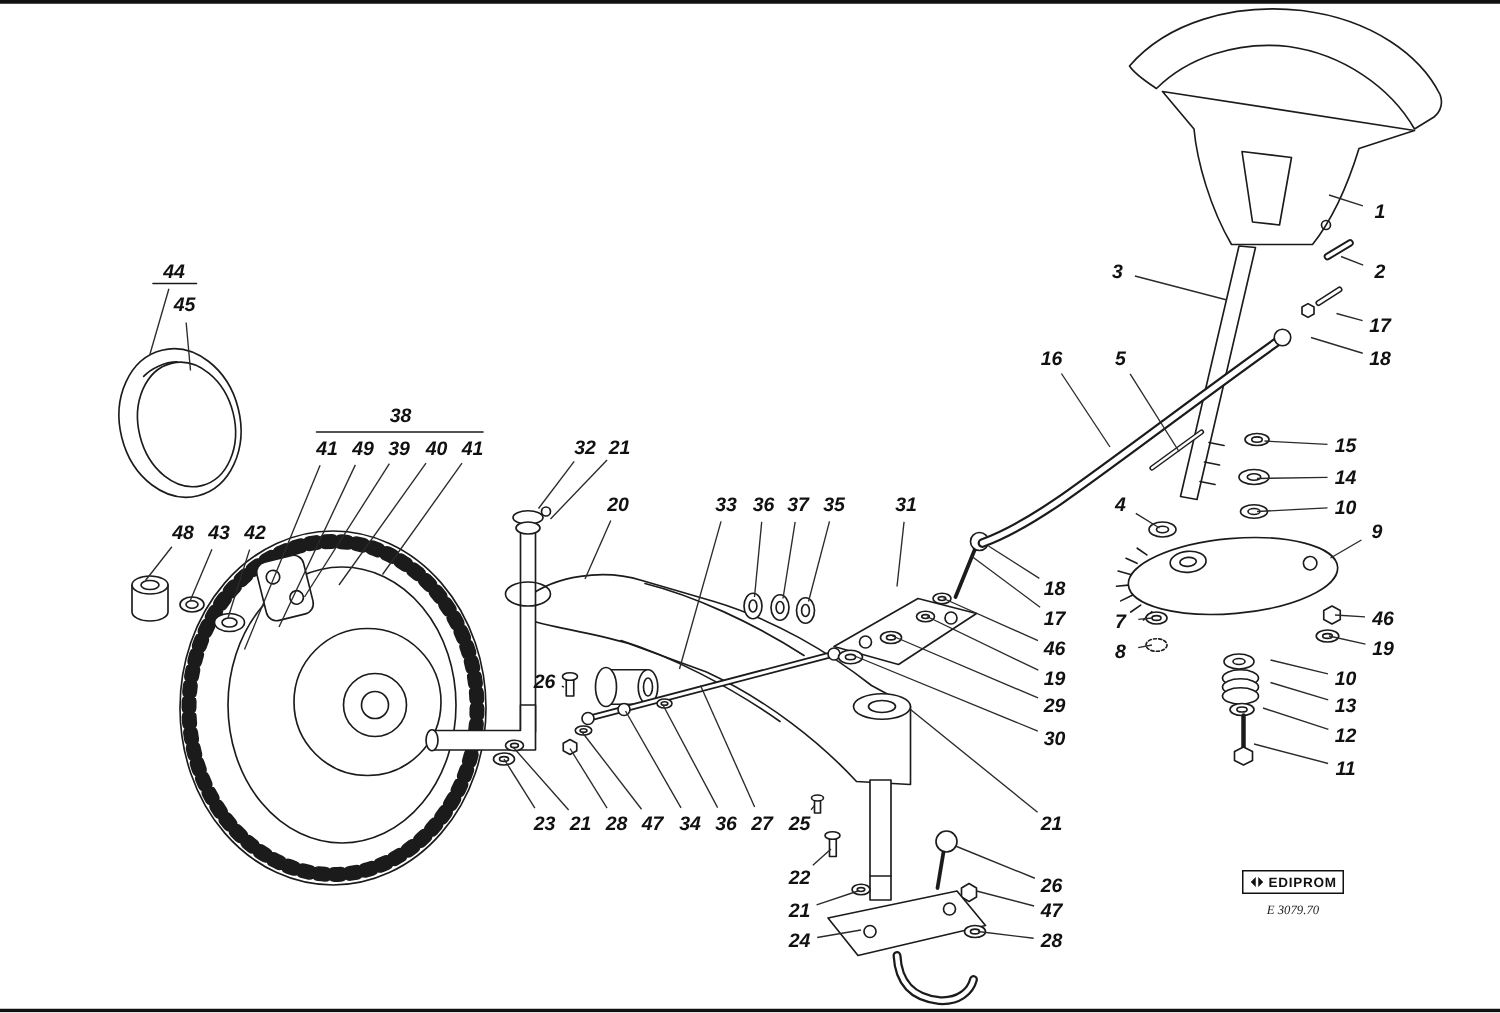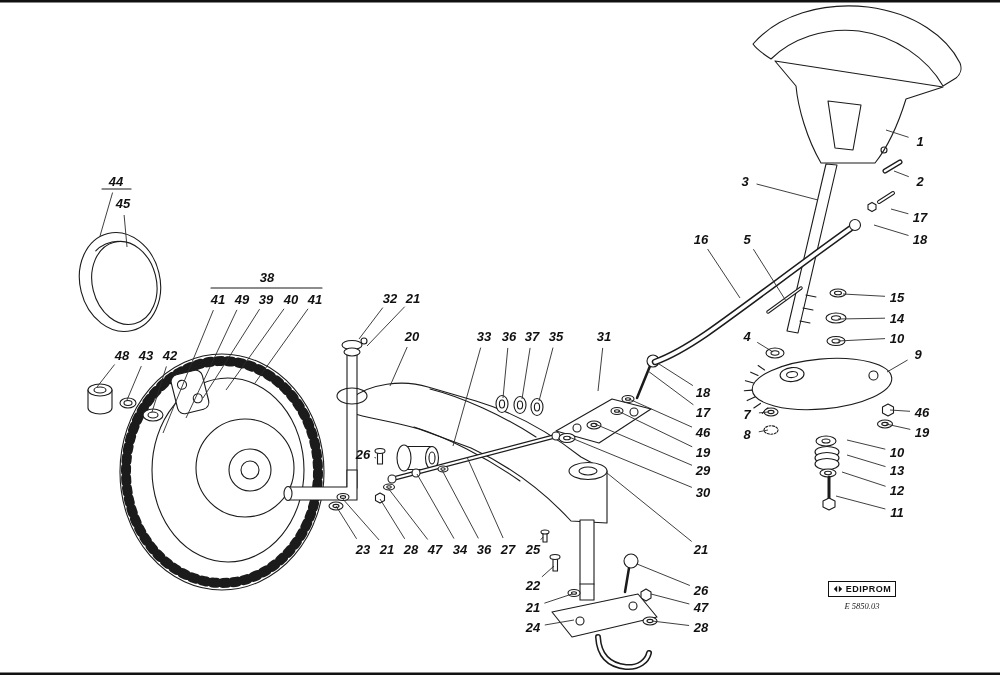--- a/index.html
+++ b/index.html
@@ -366,16 +366,16 @@
       </g>
 </svg>
 
 <div class="brand">
   <div class="brand-box">
     <svg class="mark" viewBox="0 0 12 12" width="10" height="10">
       <path d="M1,6 L5,2 L5,10 Z M11,6 L7,2 L7,10 Z" fill="#111"></path>
     </svg>
     <span class="brand-name">EDIPROM</span>
   </div>
-  <div class="doc-ref">E 5850.03</div>
+  <div class="doc-ref">E 3079.70</div>
 </div>
 
 </div>
 
 </body></html>

